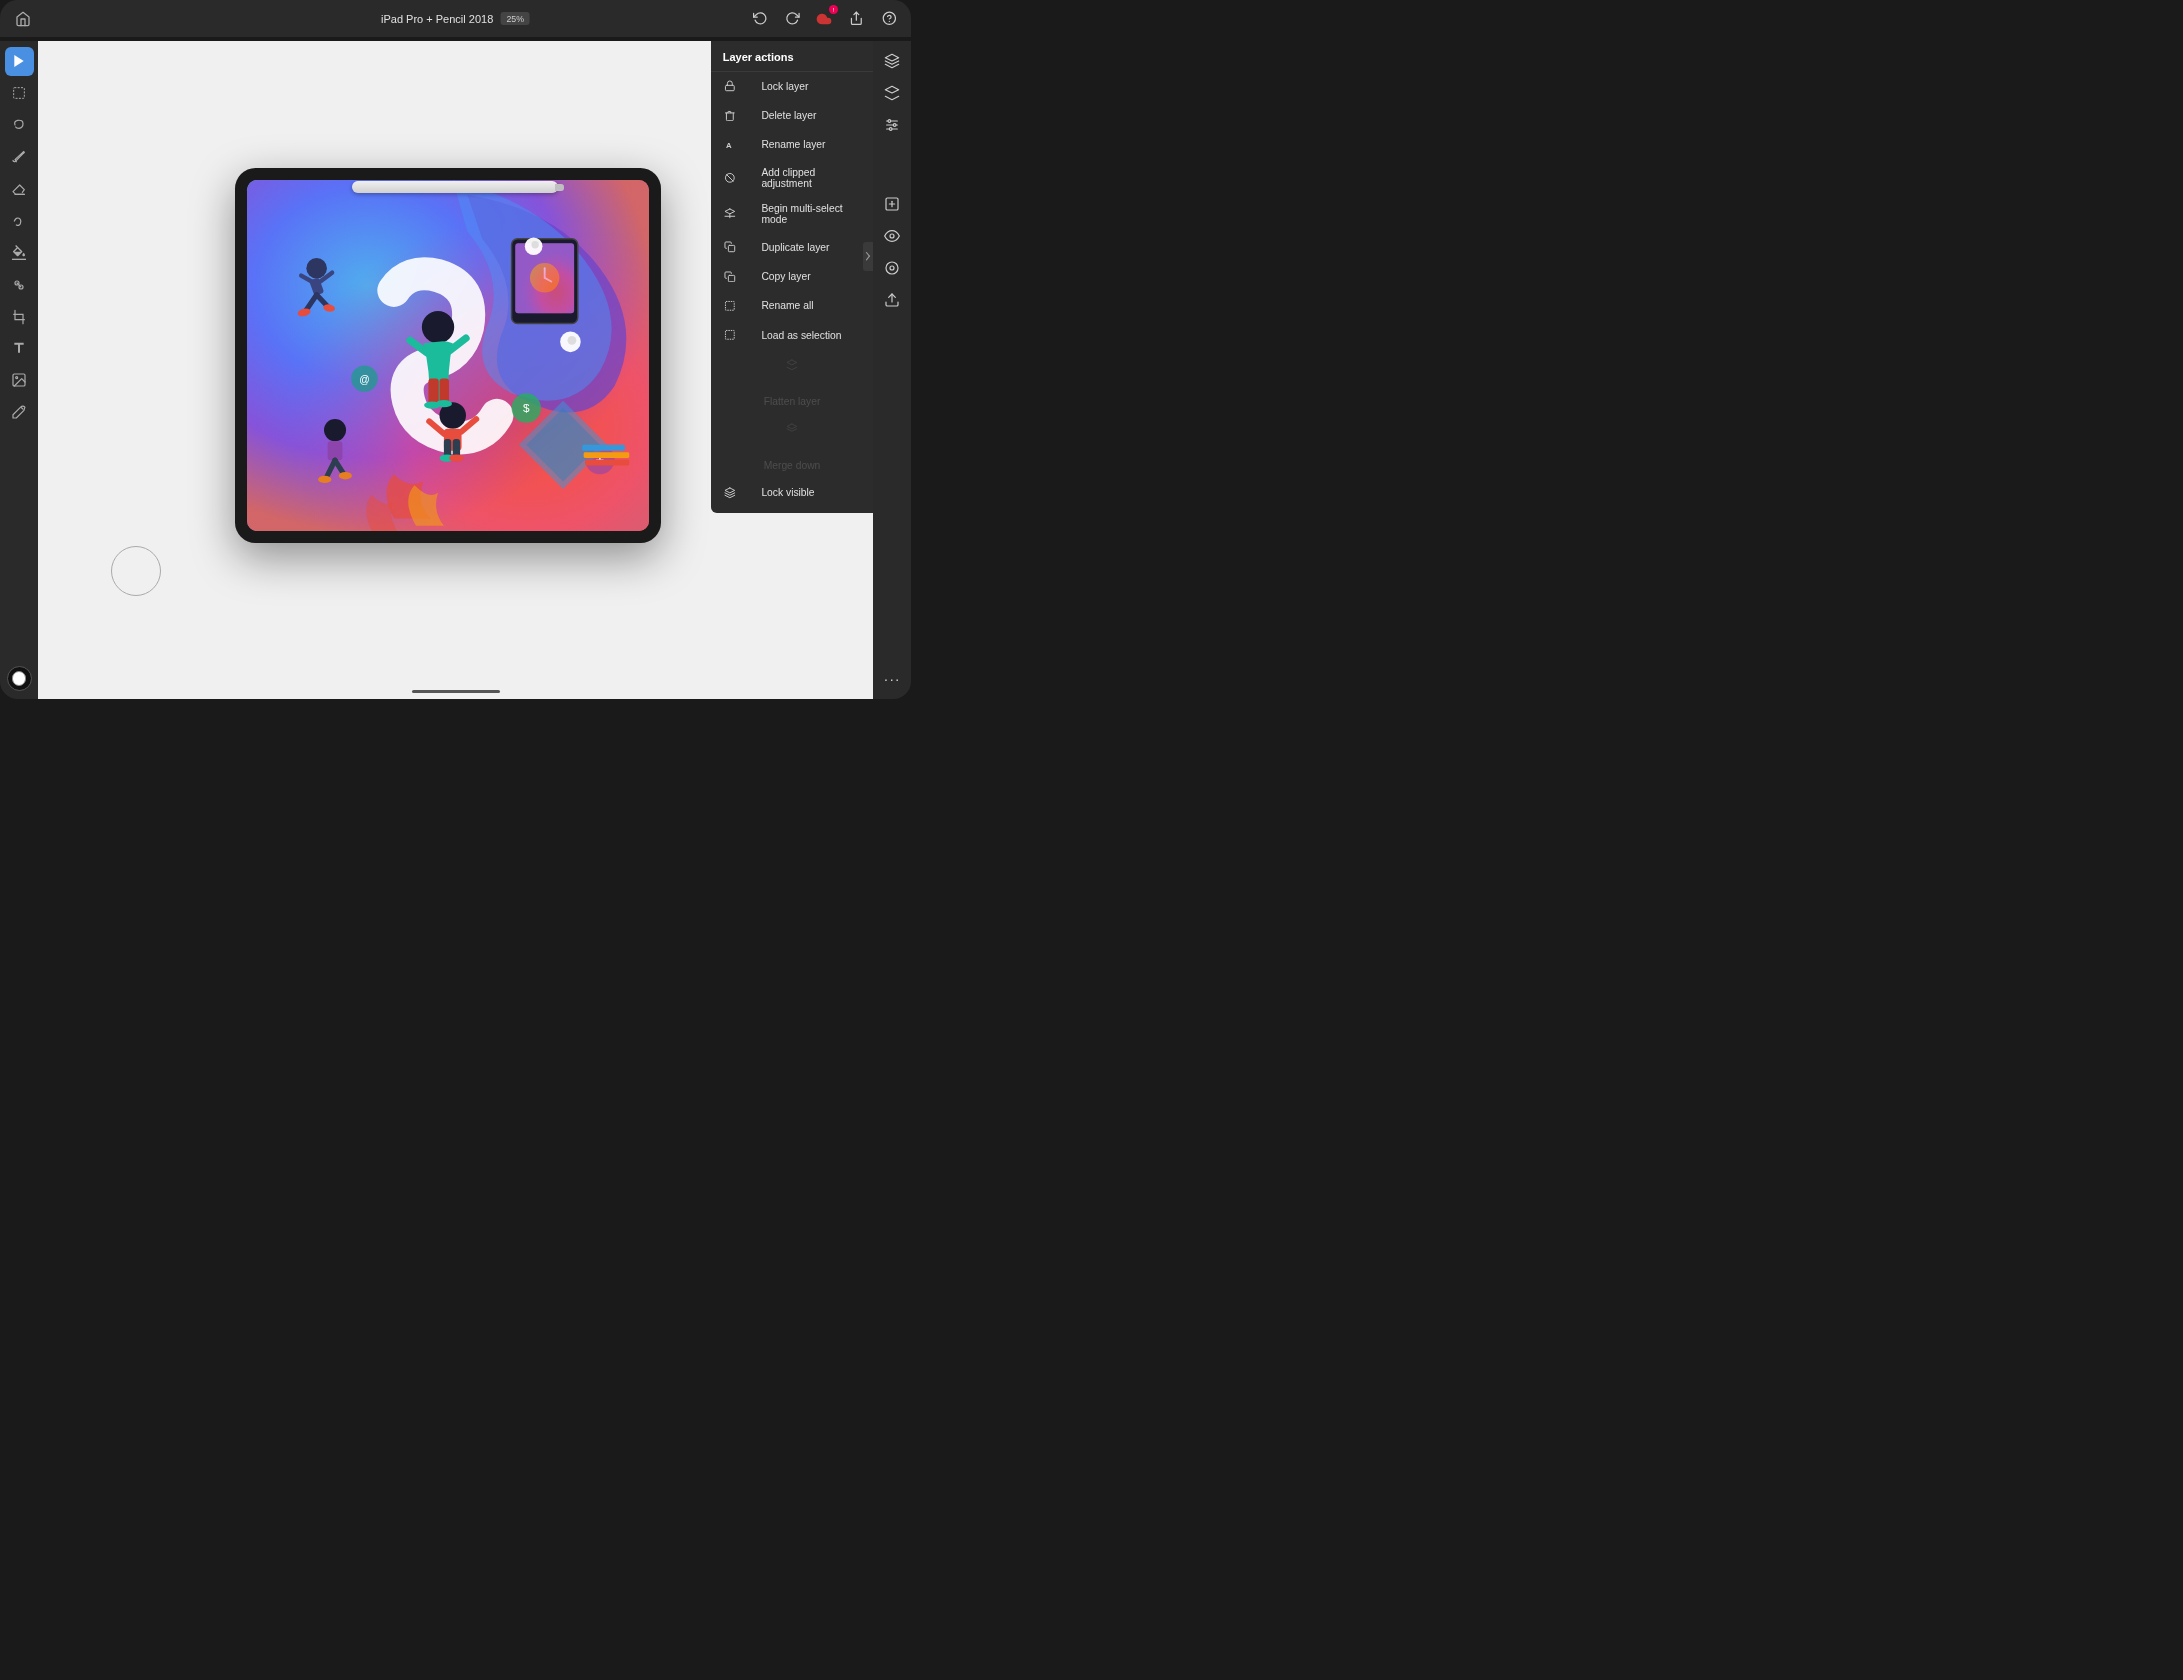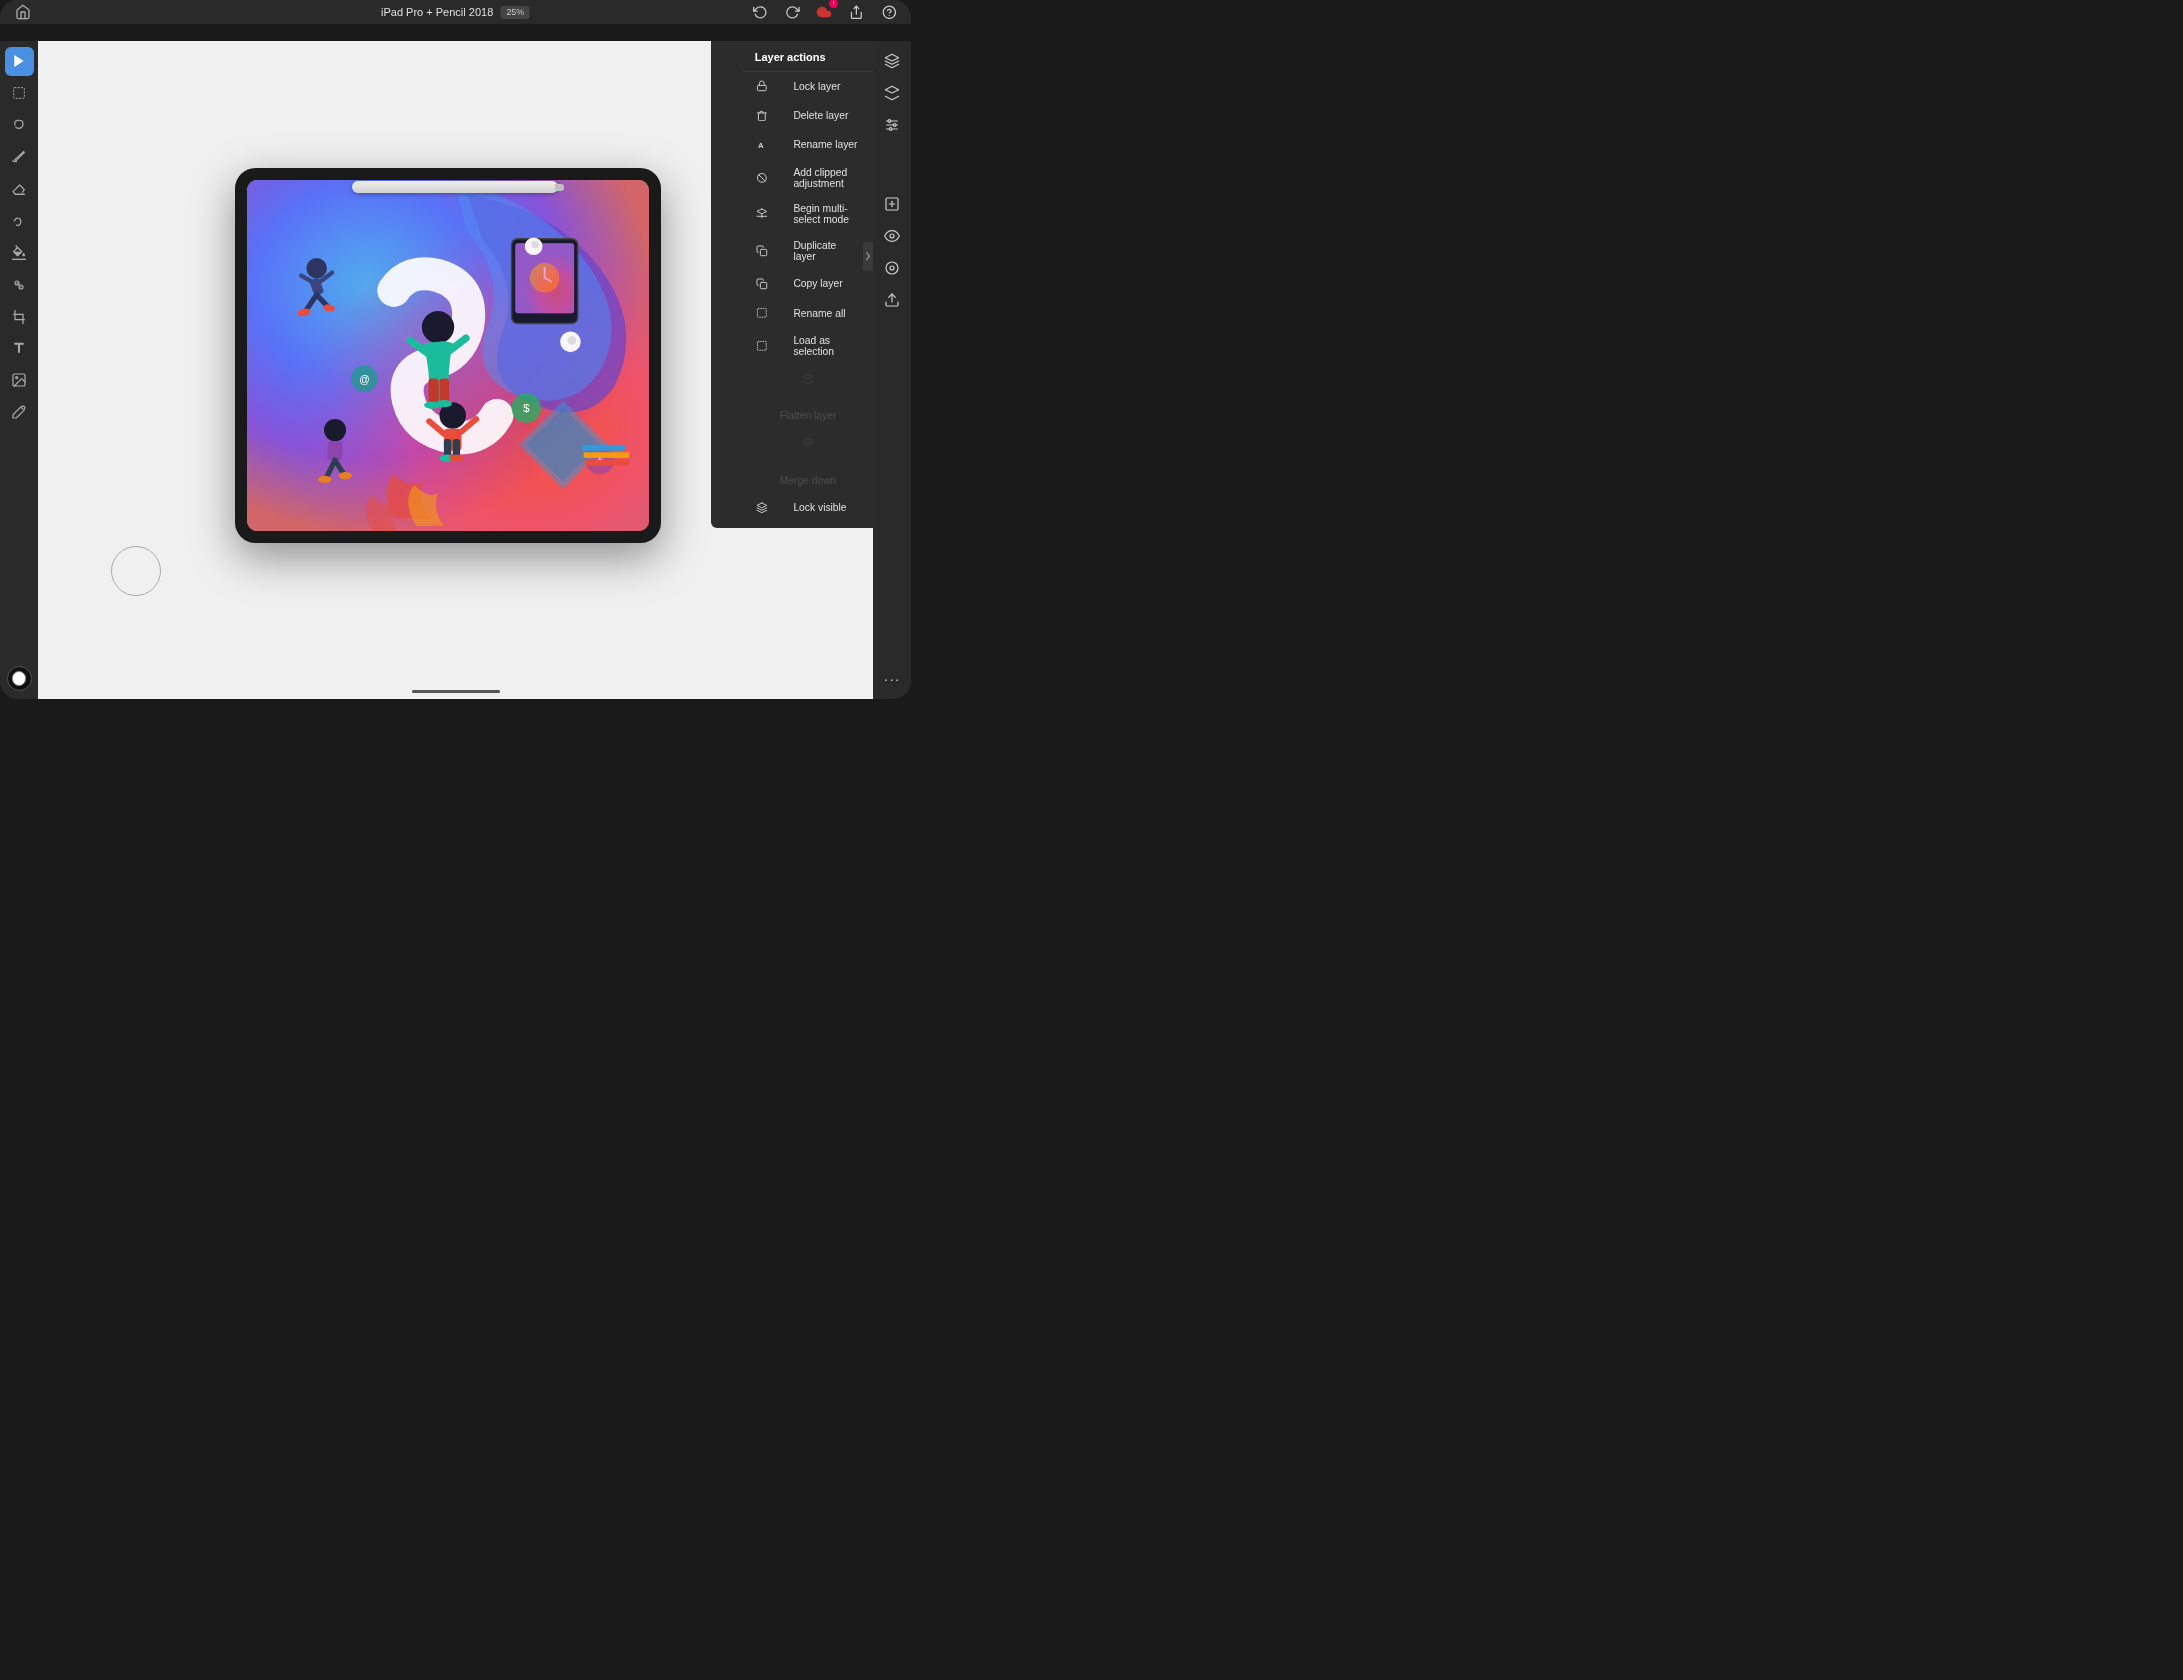--- a/index.html
+++ b/index.html
@@ -10,21 +10,21 @@
       font-family: -apple-system, BlinkMacSystemFont, 'Helvetica Neue', Arial, sans-serif;
       overflow: hidden;
       border-radius: 17.6px;
       position: relative;
     }
 
     
     .top-bar {
       position: absolute;
       top: 0; left: 0; right: 0;
-      height: 24px;
+      height: 37px;
       background: #2a2a2a;
       display: flex;
       align-items: center;
       justify-content: space-between;
       padding: 0 11.7px;
       z-index: 10;
     }
     .top-bar-left {
       display: flex;
       align-items: center;
@@ -234,21 +234,20 @@
     
     .layer-panel {
       position: absolute;
       right: 38px;
       top: 41px;
       width: 162px;
       background: #2c2c2c;
       z-index: 20;
       border-radius: 0 0 0 5.9px;
       padding-bottom: 5.9px;
-      padding-left: 32px;
     }
     .layer-panel-header {
       padding: 10.3px 11.7px 7.3px;
       color: #ffffff;
       font-size: 11px;
       font-weight: 600;
       border-bottom: 0.7px solid #3a3a3a;
     }
     .layer-menu-item {
       display: flex;

